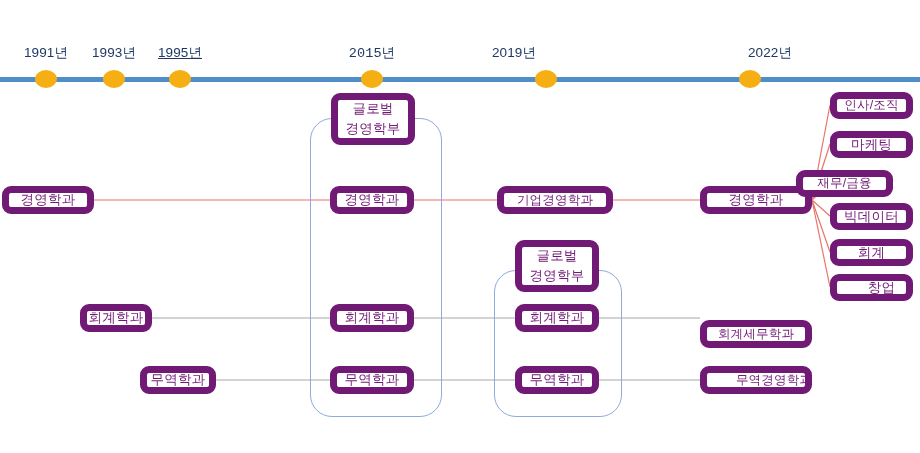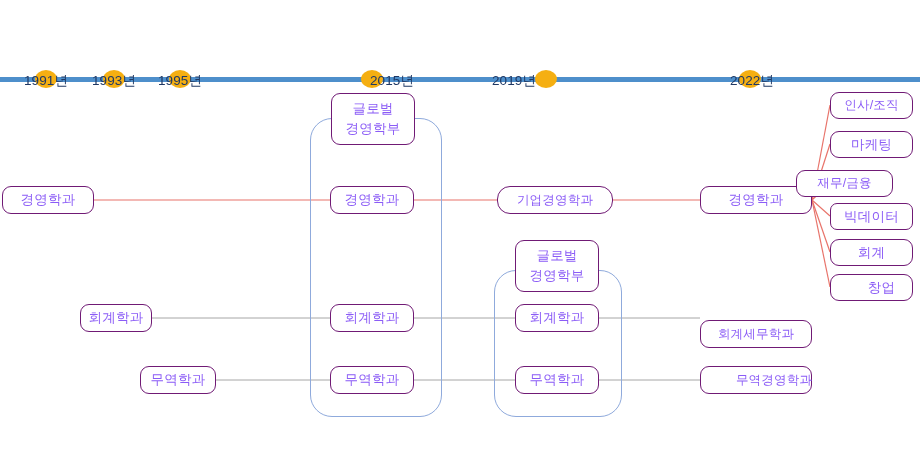--- a/index.html
+++ b/index.html
@@ -51,39 +51,38 @@
     margin-left: -11px;
   }
   .axis-label {
     position: absolute;
     top: 44px;
     transform: translateX(-50%);
     white-space: nowrap;
     font-size: 13.5px;
     color: #1F3864;
     letter-spacing: 0.1px;
-    margin-top: 28px;
   }
 
   
   .group-box {
     position: absolute;
     border: 1px solid #8FAADC;
     border-radius: 22px;
     background: transparent;
   }
 
   
   .node {
     position: absolute;
     box-sizing: border-box;
-    border: 1px solid #701a75;
+    border: 7px solid #701a75;
     border-radius: 9px;
     background: #ffffff;
-    color: #8b5cf6;
+    color: #701a75;
     font-size: 13.5px;
     display: flex;
     align-items: center;
     justify-content: center;
     white-space: nowrap;
     letter-spacing: 0.2px;
   }
   .node.header {
     flex-direction: column;
     line-height: 1.45;
@@ -118,27 +117,27 @@
       <line x1="812" y1="200" x2="830" y2="287" stroke="#E8736A" stroke-width="1.2"></line>
     </svg>
 
   <div class="axis-bar"></div>
   <div id="axis-marks">
       <div class="axis-dot" style="left: 46px;"></div>
       <div class="axis-label" style="left: 46px;">1991년</div>
       <div class="axis-dot" style="left: 114px;"></div>
       <div class="axis-label" style="left: 114px; text-align: center;">1993년</div>
       <div class="axis-dot" style="left: 180px;"></div>
-      <div class="axis-label" style="left: 180px;">1995년</div>
+      <div class="axis-label" style="left: 180px; text-decoration: underline;">1995년</div>
       <div class="axis-dot" style="left: 372px;"></div>
-      <div class="axis-label" style="left: 392px;">2015년</div>
+      <div class="axis-label" style="left: 372px; font-family: Liberation Mono, monospace;">2015년</div>
       <div class="axis-dot" style="left: 546px;"></div>
       <div class="axis-label" style="left: 514px;">2019년</div>
       <div class="axis-dot" style="left: 750px;"></div>
-      <div class="axis-label" style="left: 752px;">2022년</div>
+      <div class="axis-label" style="left: 770px;">2022년</div>
     </div>
 
   <div id="group-layer">
       <div class="group-box" style="left: 310px; top: 118px; width: 130px; height: 297px;"></div>
       <div class="group-box" style="left: 494px; top: 270px; width: 126px; height: 145px;"></div>
     </div>
 
   <div id="node-layer">
       <div class="node" style="left: 2px; top: 186px; width: 92px; height: 28px;">
         <span>경영학과</span>
@@ -149,21 +148,21 @@
       </div>
       <div class="node" style="left: 330px; top: 186px; width: 84px; height: 28px;">
         <span>경영학과</span>
       </div>
       <div class="node" style="left: 330px; top: 304px; width: 84px; height: 28px;">
         <span>회계학과</span>
       </div>
       <div class="node" style="left: 330px; top: 366px; width: 84px; height: 28px;">
         <span>무역학과</span>
       </div>
-      <div class="node small" style="left: 497px; top: 186px; width: 116px; height: 28px; border-radius: 13px;">
+      <div class="node small" style="left: 497px; top: 186px; width: 116px; height: 28px;">
         <span>기업경영학과</span>
       </div>
       <div class="node header" style="left: 515px; top: 240px; width: 84px; height: 52px;">
         <span>글로벌</span>
         <span>경영학부</span>
       </div>
       <div class="node" style="left: 515px; top: 304px; width: 84px; height: 28px;">
         <span>회계학과</span>
       </div>
       <div class="node" style="left: 515px; top: 366px; width: 84px; height: 28px;">
@@ -186,21 +185,21 @@
       </div>
       <div class="node small" style="left: 830px; top: 92px; width: 83px; height: 27px;">
         <span>인사/조직</span>
       </div>
       <div class="node" style="left: 830px; top: 131px; width: 83px; height: 27px; align-items: center;">
         <span>마케팅</span>
       </div>
       <div class="node small" style="left: 796px; top: 170px; width: 97px; height: 27px;">
         <span>재무/금융</span>
       </div>
-      <div class="node" style="left: 830px; top: 203px; width: 83px; height: 27px; border-radius: 7px;">
+      <div class="node" style="left: 830px; top: 203px; width: 83px; height: 27px;">
         <span>빅데이터</span>
       </div>
       <div class="node" style="left: 830px; top: 239px; width: 83px; height: 27px;">
         <span>회계</span>
       </div>
       <div class="node" style="left: 830px; top: 274px; width: 83px; height: 27px; padding-left: 20px;">
         <span>창업</span>
       </div>
     </div>
 

